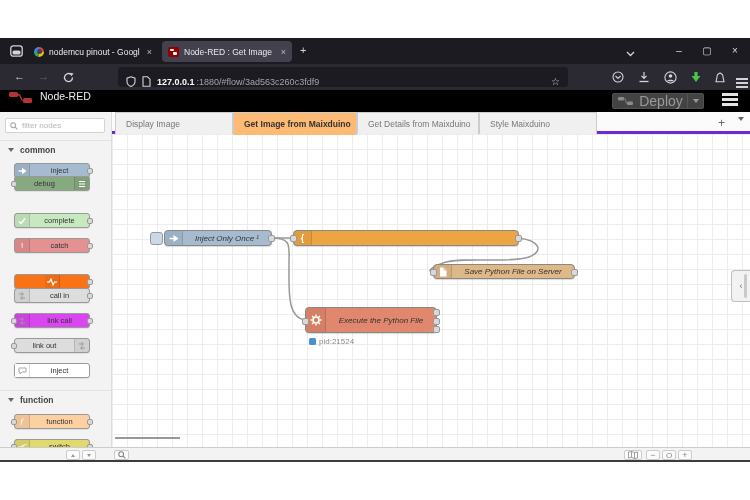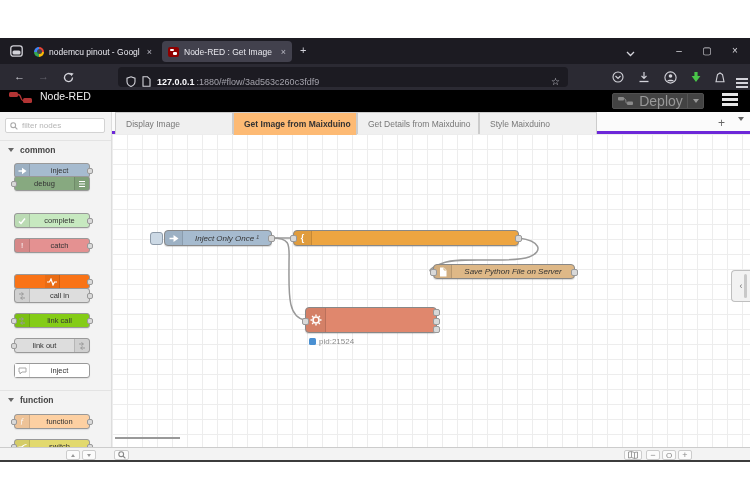--- a/index.html
+++ b/index.html
@@ -252,21 +252,21 @@
     </div>
     <div class="pnode" style="top: 176px; background-color: rgb(221, 221, 221);">
       <span class="istrip">
           <svg width="8" height="8" viewBox="0 0 8 8">
             <path d="M1 2 L5 2 M3.5 0.5 L5.5 2 L3.5 3.5 M7 6 L3 6 M4.5 4.5 L2.5 6 L4.5 7.5" fill="none" stroke="#999" stroke-width="1"></path>
           </svg>
         </span>
       <span class="plabel">call in</span>
       <span class="pport out"></span>
     </div>
-    <div class="pnode" style="top: 201px; background-color: #84cc16;">
+    <div class="pnode" style="top: 201px; background-color: #d946ef;">
       <span class="istrip">
           <svg width="8" height="8" viewBox="0 0 8 8">
             <path d="M1 2 L5 2 M3.5 0.5 L5.5 2 L3.5 3.5 M7 6 L3 6 M4.5 4.5 L2.5 6 L4.5 7.5" fill="none" stroke="#999" stroke-width="1"></path>
           </svg>
         </span>
       <span class="plabel">link call</span>
       <span class="pport in"></span>
       <span class="pport out"></span>
     </div>
     <div class="pnode" style="top: 226px; background-color: rgb(221, 221, 221);">
@@ -366,20 +366,21 @@
 
     <div class="fnode" style="left: 193px; top: 173px; width: 132px; height: 26px; background-color: rgb(224, 135, 109);">
       <span class="istrip" style="width:20px;">
         <svg width="12" height="12" viewBox="0 0 12 12">
             <circle cx="6" cy="6" r="3" fill="none" stroke="#fff" stroke-width="1.6"></circle>
             <g stroke="#fff" stroke-width="1.4">
               <path d="M6 0.5 V2.2 M6 9.8 V11.5 M0.5 6 H2.2 M9.8 6 H11.5 M2.1 2.1 L3.3 3.3 M8.7 8.7 L9.9 9.9 M9.9 2.1 L8.7 3.3 M3.3 8.7 L2.1 9.9"></path>
             </g>
           </svg>
       </span>
+      <span class="flabel">Execute the Python File</span>
       <span class="cport" style="left:-4px; top:9.5px;"></span>
       <span class="cport" style="right:-4px; top:1px;"></span>
       <span class="cport" style="right:-4px; top:9.5px;"></span>
       <span class="cport" style="right:-4px; top:18px;"></span>
     </div>
     <div id="status-row" class="abs" style="left:197px; top:203px;">
       <span id="status-dot" style="background-color: rgb(74, 144, 210);"></span>
       <span id="status-text">pid:21524</span>
     </div>
 

